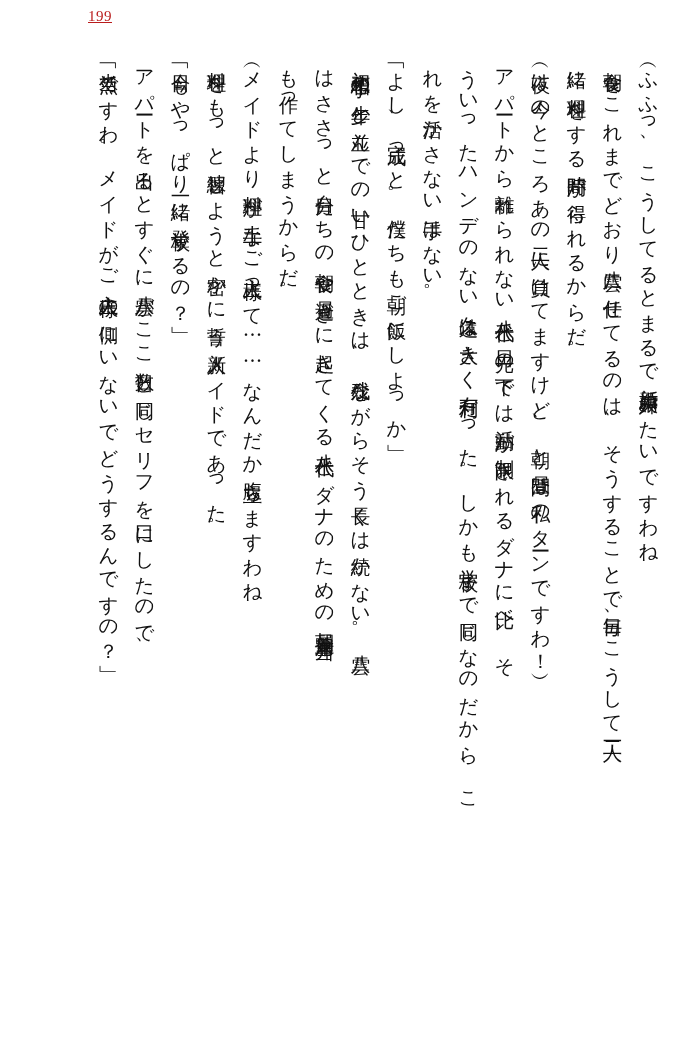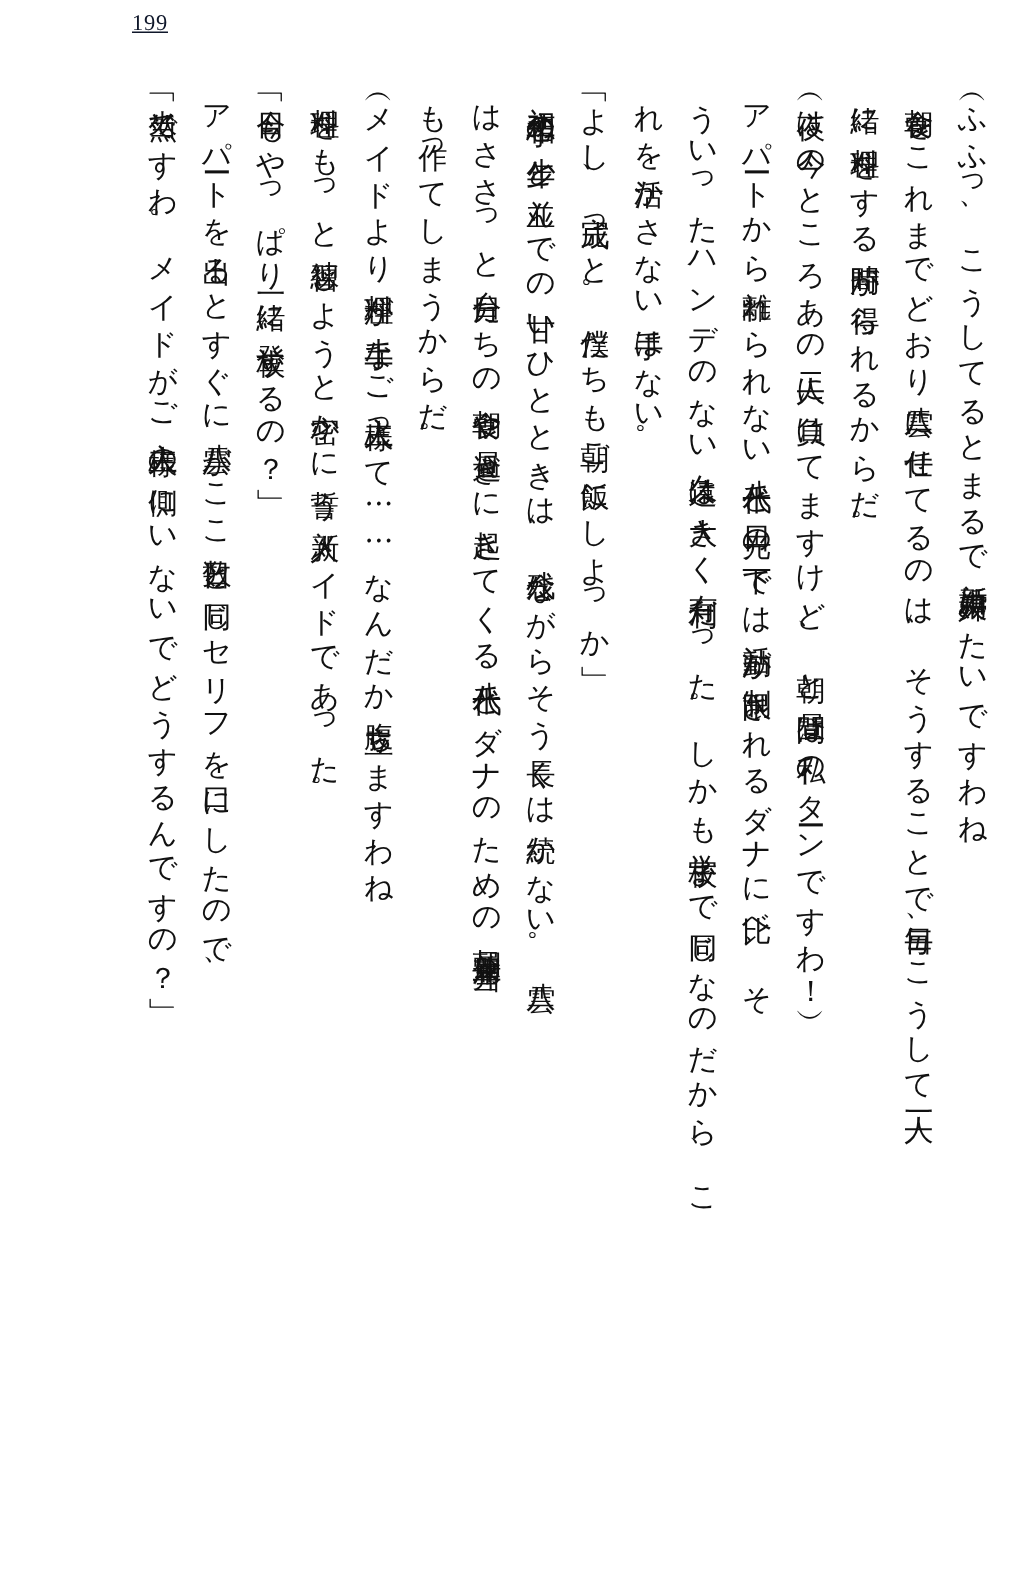--- a/index.html
+++ b/index.html
@@ -21,21 +21,21 @@
     height: 1050px;
     box-sizing: border-box;
   }
   .page-number {
     position: absolute;
     top: 8px;
     left: 88px;
     font-size: 15px;
     font-family: "Liberation Serif", "DejaVu Serif", serif;
     letter-spacing: 0.5px;
-    color: #0f172a;
+    color: #b91c1c;
     text-decoration: underline;
   }
   .text-body {
     position: absolute;
     top: 56px;
     left: 28px;
     right: 24px;
     bottom: 22px;
     display: flex;
     flex-direction: row-reverse;

